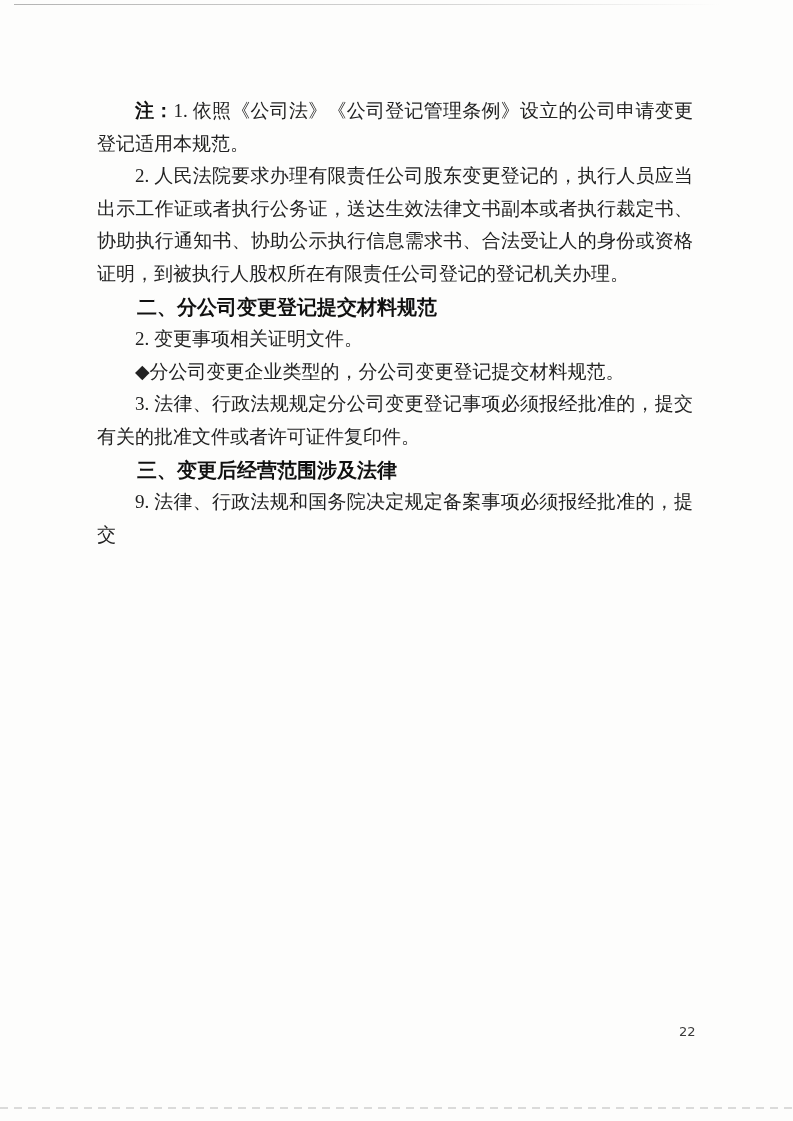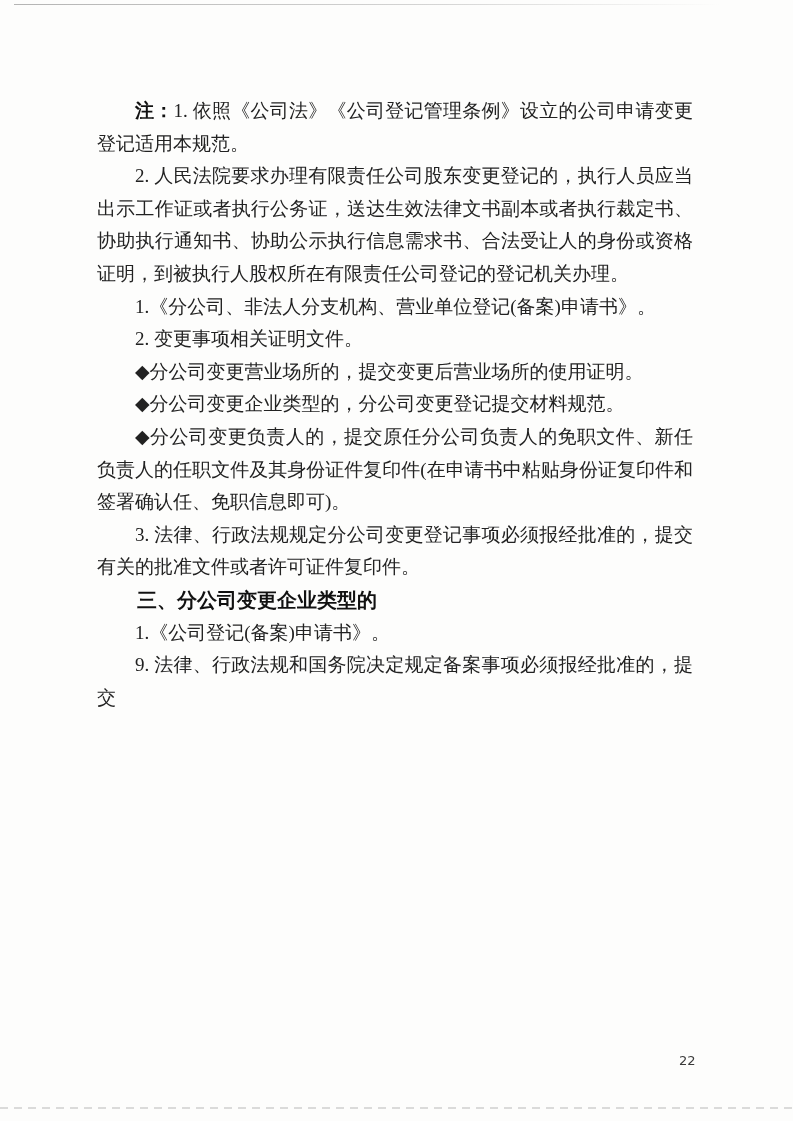--- a/index.html
+++ b/index.html
@@ -49,59 +49,56 @@
     color: #111111;
     font-size: 20px;
   }
   .note-prefix {
     font-family: "Liberation Sans", "DejaVu Sans", sans-serif;
     font-weight: 700;
     color: #111111;
   }
   .page-number {
     position: absolute;
-    left: 679px; top: 1053px;
+    left: 679px; top: 1024px;
     font-size: 13px;
     color: #3a3a3a;
     font-family: "DejaVu Sans", "Liberation Sans", sans-serif;
   }
 </style>
 </head>
 <body>
 
 <div class="page">
 
   <div class="scan-line-top"></div>
 
   <div class="text-block">
 
     <p><span class="note-prefix">注：</span><span>1. 依照《公司法》《公司登记管理条例》设立的公司申请变更登记适用本规范。</span></p>
 
     <p>2. 人民法院要求办理有限责任公司股东变更登记的，执行人员应当出示工作证或者执行公务证，送达生效法律文书副本或者执行裁定书、协助执行通知书、协助公示执行信息需求书、合法受让人的身份或资格证明，到被执行人股权所在有限责任公司登记的登记机关办理。</p>
 
+    <p class="heading">二、分公司变更登记提交材料规范</p>
 
-    <p>1.《分公司、非法人分支机构、营业单位登记(备案)申请书》。</p>
 
     <p>2. 变更事项相关证明文件。</p>
 
 
 
-    <p>◆分公司变更营业场所的，提交变更后营业场所的使用证明。</p>
 
     <p>◆分公司变更企业类型的，分公司变更登记提交材料规范。</p>
 
-    <p>◆分公司变更负责人的，提交原任分公司负责人的免职文件、新任负责人的任职文件及其身份证件复印件(在申请书中粘贴身份证复印件和签署确认任、免职信息即可)。</p>
 
     <p>3. 法律、行政法规规定分公司变更登记事项必须报经批准的，提交有关的批准文件或者许可证件复印件。</p>
 
 
 
-    <p class="heading">三、分公司变更企业类型的</p>
+    <p class="heading">三、变更后经营范围涉及法律</p>
 
-    <p>1.《公司登记(备案)申请书》。</p>
 
     <p>9. 法律、行政法规和国务院决定规定备案事项必须报经批准的，提交</p>
 
   </div>
 
   <div class="page-number">22</div>
 
   <div class="scan-line-bottom"></div>
 
 </div>

